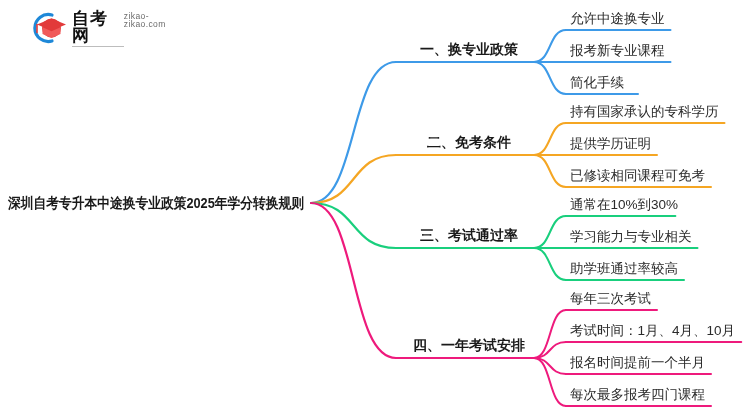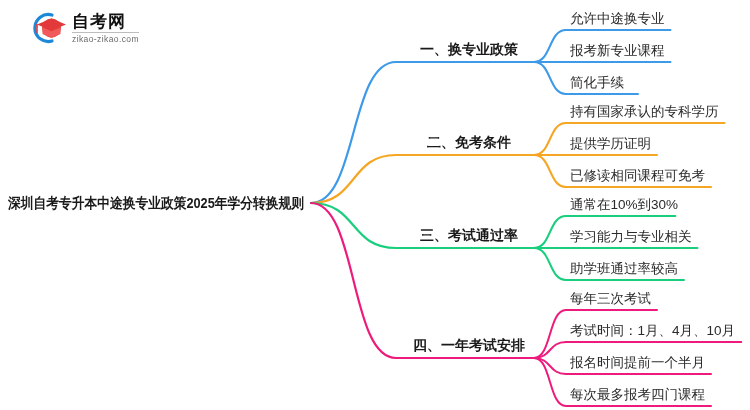--- a/index.html
+++ b/index.html
@@ -27,21 +27,20 @@
   }
   #logo-mark {
     width: 40px;
     height: 36px;
     position: relative;
     flex: 0 0 auto;
   }
   #logo-text {
     margin-left: 4px;
     display: flex;
-    flex-direction: column;
     justify-content: center;
     line-height: 1;
   }
   #logo-title {
     font-size: 17px;
     font-weight: bold;
     color: #111111;
     letter-spacing: 1px;
     padding-bottom: 2px;
     border-bottom: 1px solid #bdbdbd;

